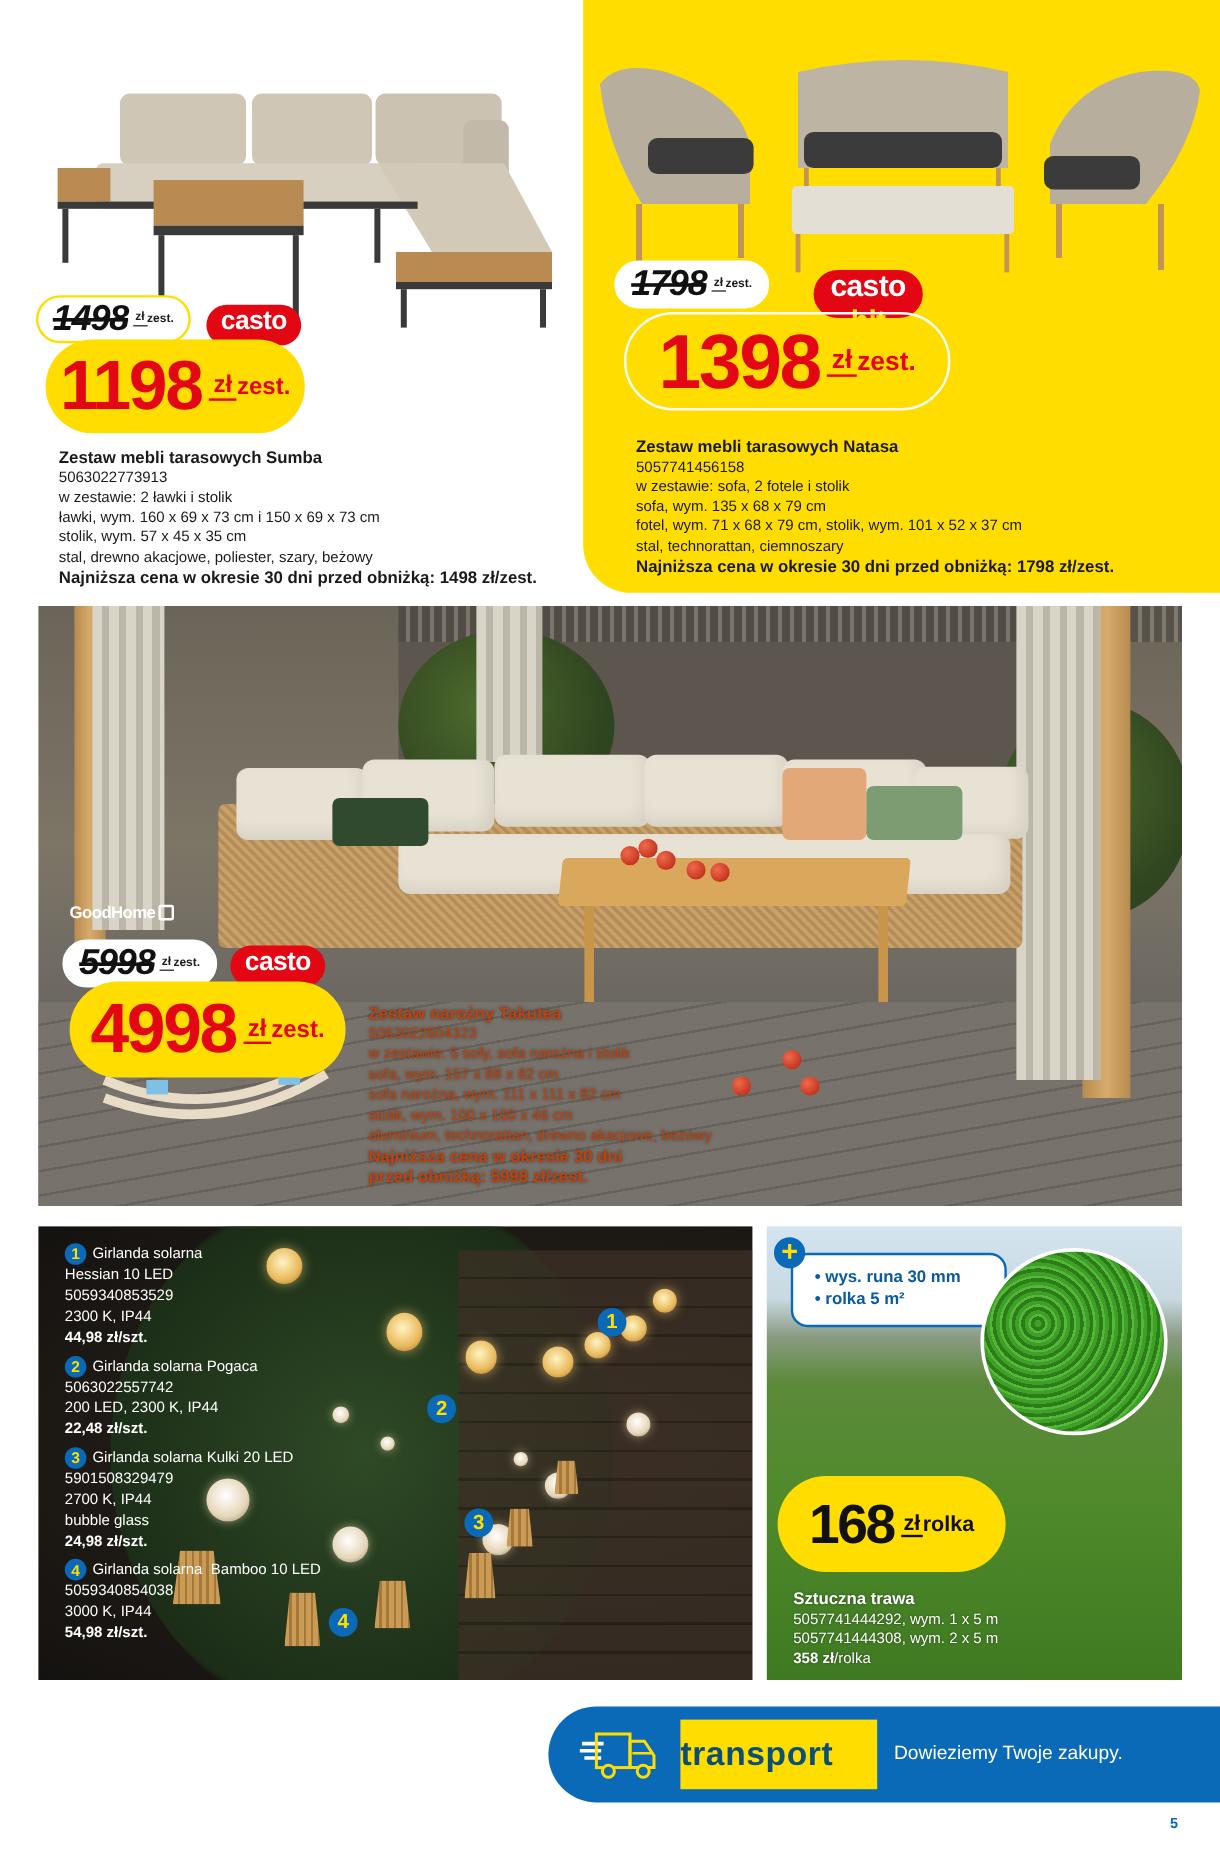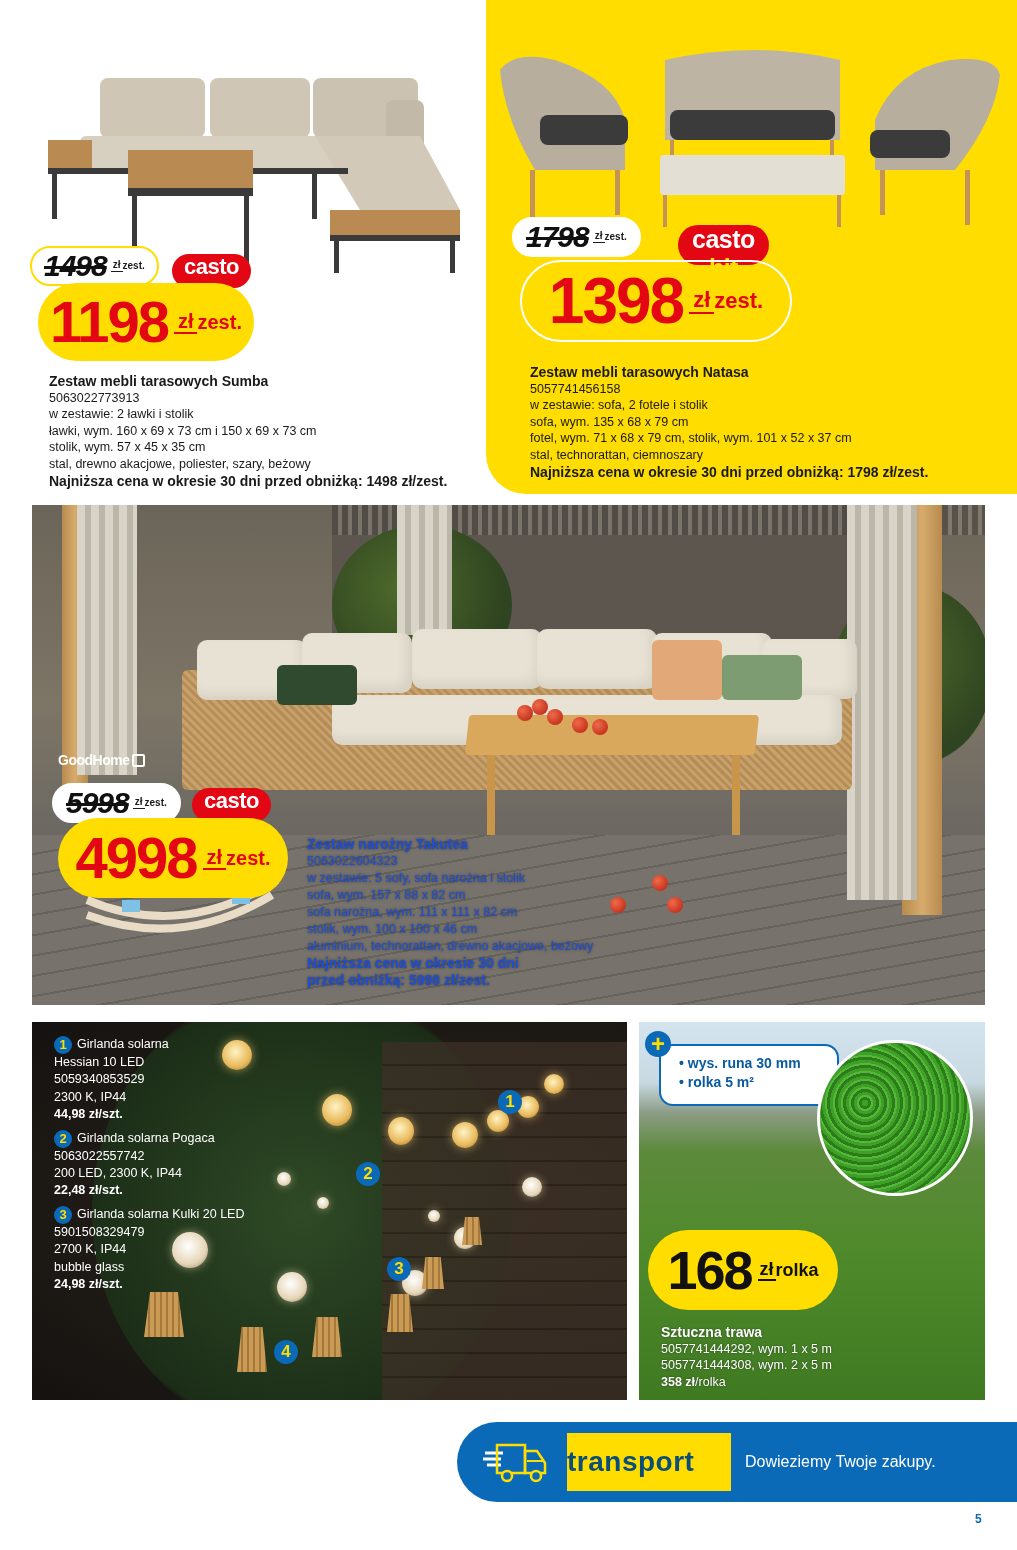--- a/index.html
+++ b/index.html
@@ -51,21 +51,21 @@
   .scene .fence-top { position:absolute; left: 300px; top:0; width: 653px; height: 30px; background: repeating-linear-gradient(90deg,#4a453f 0 6px,#8d877c 6px 10px); opacity:.6;}
   .scene .bush { position:absolute; background: radial-gradient(circle at 40% 40%, #4e6b2c, #2f4420 70%); border-radius: 50%; }
   .scene .post { position:absolute; background: linear-gradient(90deg,#b78a4f,#d7ab6c,#b78a4f); }
   .scene .curtain { position:absolute; background: repeating-linear-gradient(90deg,#d9d4c8 0 8px,#bcb6a8 8px 14px); }
   .scene .deck { position:absolute; left:0; top: 330px; width: 953px; height: 170px; background: repeating-linear-gradient(170deg,#77736c 0 18px,#66625c 18px 20px); }
   .scene .sofa-base { position:absolute; background: repeating-linear-gradient(45deg,#c8a06a 0 3px,#b58d58 3px 6px); border-radius: 6px; }
   .scene .cushion { position:absolute; background: #e8e2d4; border-radius: 10px; box-shadow: inset -6px -6px 12px rgba(0,0,0,.08); }
   .scene .table { position:absolute; background: #d9a85c; border-radius: 4px; }
   .scene .leg { position:absolute; background: #c9954a; }
   .scene .apple { position:absolute; width: 16px; height: 16px; border-radius: 50%; background: radial-gradient(circle at 35% 35%, #f06a4a, #b4200f); }
-  .scene-text { color: #1d4ed8; text-shadow: 0 0 3px rgba(0,0,0,.6); }
+  .scene-text { color: #c2410c; text-shadow: 0 0 3px rgba(0,0,0,.6); }
   .goodhome { font-weight: 700; font-size: 14px; color: #fff; letter-spacing: -0.5px; display:flex; align-items:center; gap:3px; }
   .goodhome .house { width: 13px; height: 13px; border: 2px solid #fff; border-radius: 2px; position: relative; }
 
   
   .lights { left: 32px; top: 1022px; width: 595px; height: 378px; overflow: hidden;
     background: radial-gradient(ellipse at 70% 50%, #3a2f24 0%, #1f1a15 60%, #141210 100%); }
   .lights .tree { position:absolute; border-radius: 50%; background: radial-gradient(circle, #2f4a26, #1b2d17 70%, transparent 72%); }
   .lights .lamp { position:absolute; border-radius: 50%; background: radial-gradient(circle at 45% 40%, #fff3c4, #e8b95a 60%, #9a6c2a); box-shadow: 0 0 10px rgba(255,210,120,.6); }
   .lights .bulb { position:absolute; border-radius: 50%; background: radial-gradient(circle at 45% 40%, #ffffff, #e6d6b8 60%, #8d7c63); box-shadow: 0 0 8px rgba(255,240,200,.5); }
   .lights .bamboo { position:absolute; background: repeating-linear-gradient(90deg,#c99b55 0 4px,#a5773a 4px 6px); clip-path: polygon(15% 0,85% 0,100% 100%,0 100%); }
@@ -82,21 +82,21 @@
   
   .grass { left: 639px; top: 1022px; width: 346px; height: 378px; overflow: hidden;
     background: linear-gradient(180deg, #d4e4ef 0%, #c8d9e2 16%, #8c9c86 24%, #5d8a3c 34%, #4f8a2b 60%, #3f7a22 100%); }
   .grass .swatch { position:absolute; left: 178px; top: 18px; width: 156px; height: 156px; border-radius: 50%; border: 3px solid #ffffff;
     background: repeating-radial-gradient(circle at 30% 40%, #3fa028 0 3px, #2c7d1a 3px 6px, #56b83a 6px 8px); }
   .grass .feature { position:absolute; left: 20px; top: 22px; width: 180px; height: 62px; background: #fff; border: 2.5px solid #0a6ab8; border-radius: 14px;
     padding: 8px 10px 6px 18px; color: #0a5aa0; font-weight: 700; font-size: 14px; line-height: 19px; }
   .grass .plus { position:absolute; left: 6px; top: 9px; width: 26px; height: 26px; border-radius: 50%; background:#0a6ab8; display:flex; align-items:center; justify-content:center; color:#ffdd00; font-weight:700; font-size: 24px; line-height: 1; }
   .grass .price168 { position:absolute; left: 9px; top: 208px; height: 80px; width: 190px; background:#ffdd00; border-radius: 40px;
     display:flex; align-items:center; justify-content:center; gap: 6px; color:#111; }
-  .grass .price168 .num { font-weight:700; font-size: 54px; letter-spacing: -2px; line-height:1; }
+  .grass .price168 .num { font-weight:700; font-size: 46px; letter-spacing: -2px; line-height:1; }
   .grass .price168 .unit-frac .top, .grass .price168 .unit-frac .bot { font-size: 18px; }
   .grass .price168 .unit-frac .top { border-bottom-width: 2.5px; }
   .grass-text { position:absolute; left: 22px; top: 302px; color:#fff; font-size: 12.5px; line-height: 16.6px; text-shadow: 0 0 2px rgba(0,0,0,.5); }
   .grass-text .title { font-weight: 700; font-size: 14px; }
   .grass-text .price { font-weight: 700; }
 
   
   .transport { left: 457px; top: 1422px; width: 560px; height: 80px; background: #0a6ab8; border-radius: 40px 0 0 40px; display:flex; align-items:center; }
   .transport .truck { margin-left: 26px; width: 66px; height: 46px; position: relative; }
   .transport .label-box { margin-left: 18px; width: 164px; height: 58px; background: #ffdd00; display:flex; align-items:center; justify-content:flex-start; }
@@ -343,20 +343,26 @@
       <div>200 LED, 2300 K, IP44</div>
       <div class="price">22,48 zł/szt.</div>
     </div>
     <div class="item">
       <div><span class="num-badge">3</span><span>Girlanda solarna Kulki 20 LED</span></div>
       <div>5901508329479</div>
       <div>2700 K, IP44</div>
       <div>bubble glass</div>
       <div class="price">24,98 zł/szt.</div>
     </div>
+    <div class="item">
+      <div><span class="num-badge">4</span><span style="white-space:pre;">Girlanda solarna  Bamboo 10 LED</span></div>
+      <div>5059340854038</div>
+      <div>3000 K, IP44</div>
+      <div class="price">54,98 zł/szt.</div>
+    </div>
   </div>
 </div>
 
 <div class="abs grass">
   <div class="feature">
     <div>• wys. runa 30 mm</div>
     <div>• rolka 5 m²</div>
   </div>
   <div class="plus">+</div>
   <div class="swatch"></div>

